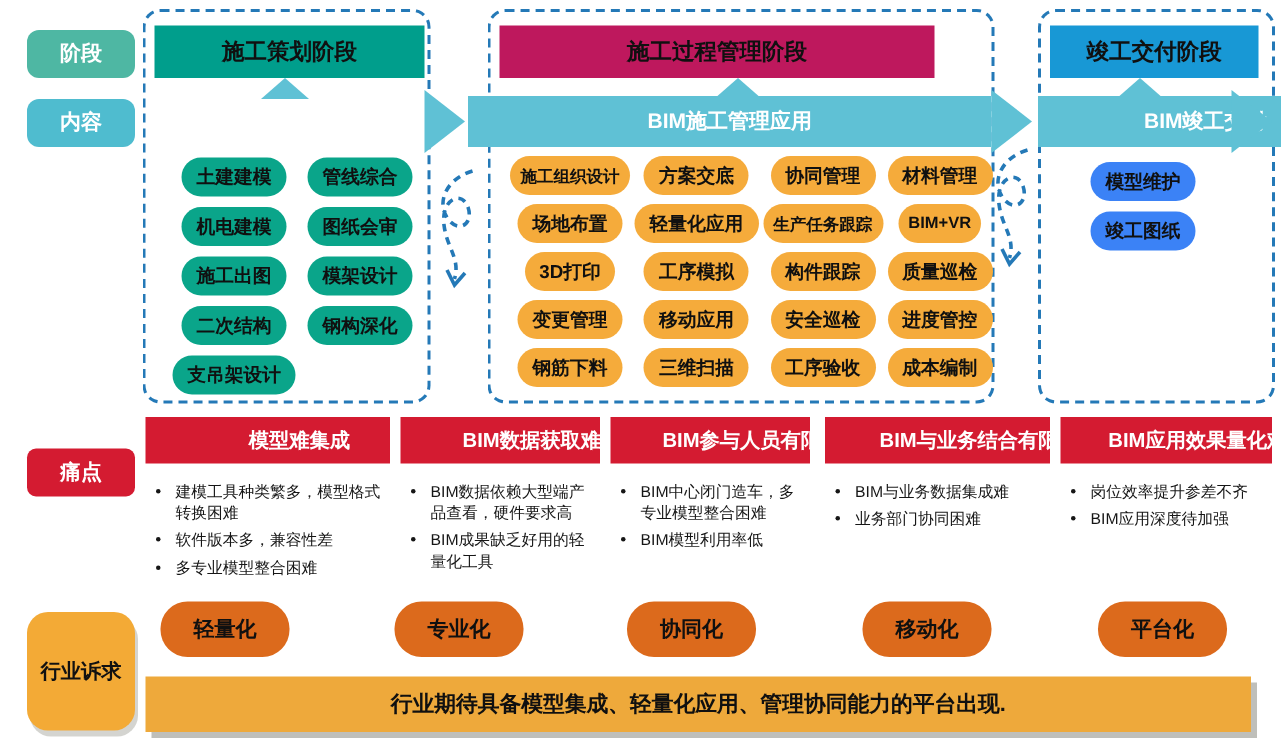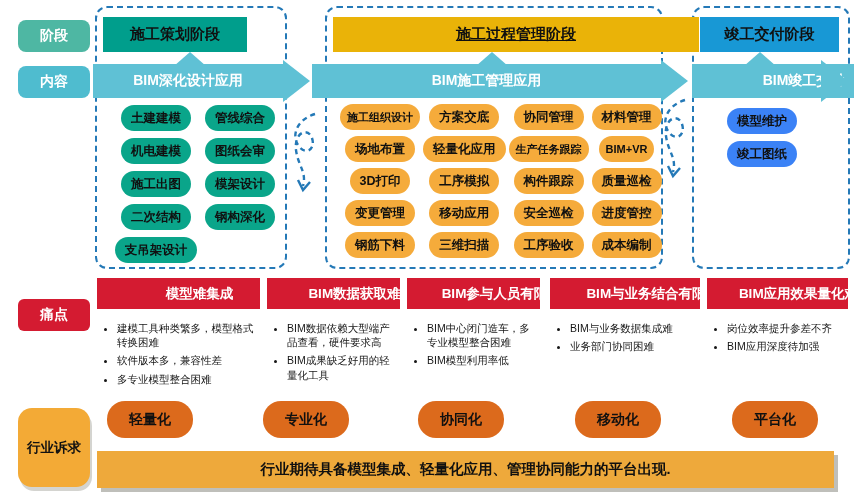--- a/index.html
+++ b/index.html
@@ -24,22 +24,22 @@
   
   .phase-box{position:absolute;top:6px;height:259px;border:2px dashed #2479b7;border-radius:12px;background:transparent;}
   .box1{left:95px;width:188px;}
   .box2{left:325px;width:334px;}
   .box3{left:692px;width:154px;}
   
   .phase-header{
     position:absolute;top:17px;height:35px;display:flex;align-items:center;justify-content:center;
     font-weight:bold;font-size:15px;color:#101010;
   }
-  .ph1{left:103px;width:144px;background:#009e8c;}
-  .ph2{left:333px;width:366px;background:#eab308;text-decoration:underline;}
+  .ph1{left:103px;width:180px;background:#009e8c;}
+  .ph2{left:333px;width:290px;background:#be185d;}
   .ph3{left:700px;width:139px;background:#1898d5;}
   
   .carrow{position:absolute;top:51px;height:47px;}
   .carrow .rect{
     position:absolute;top:13px;height:34px;left:0;background:#5fc1d5;
     display:flex;align-items:center;justify-content:center;
     color:#fff;font-weight:bold;font-size:14px;white-space:nowrap;
   }
   .carrow .head{
     position:absolute;top:9px;width:0;height:0;
@@ -105,21 +105,20 @@
   <div class="phase-box box1"></div>
   <div class="phase-box box2"></div>
   <div class="phase-box box3"></div>
 
   <div class="phase-header ph1">施工策划阶段</div>
   <div class="phase-header ph2">施工过程管理阶段</div>
   <div class="phase-header ph3">竣工交付阶段</div>
 
   <div class="carrow" style="left:93px;width:217px;">
     <span class="up" style="left:81px;"></span>
-    <span class="rect" style="width:190px;">BIM深化设计应用</span>
     <span class="head" style="left:190px;"></span>
   </div>
   <div class="carrow" style="left:312px;width:377px;">
     <span class="up" style="left:164px;"></span>
     <span class="rect" style="width:349px;">BIM施工管理应用</span>
     <span class="head" style="left:349px;"></span>
   </div>
   <div class="carrow" style="left:692px;width:157px;">
     <span class="up" style="left:52px;"></span>
     <span class="rect" style="width:129px;padding-left:47px;">BIM竣工交付</span>

